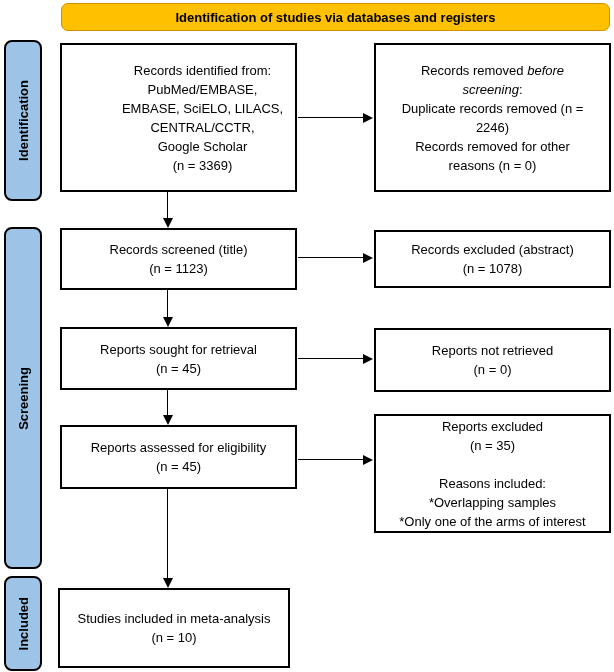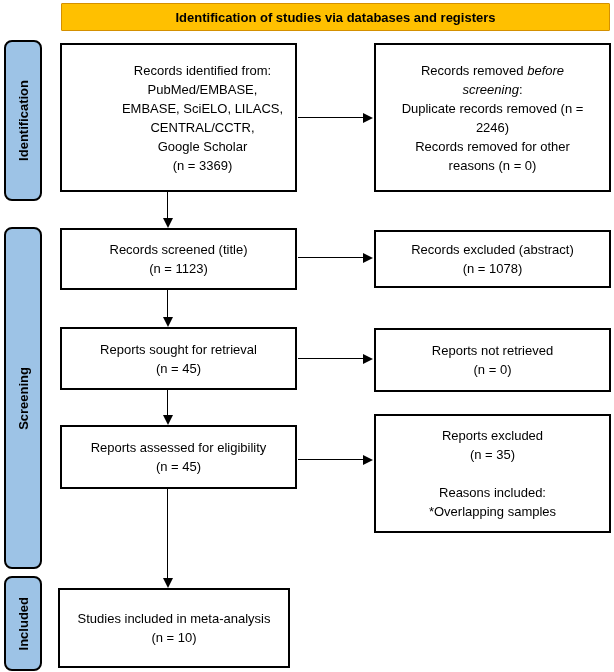--- a/index.html
+++ b/index.html
@@ -6,21 +6,21 @@
   .canvas {
     position:relative; width:614px; height:672px; background:#ffffff;
     font-family:"Liberation Sans", sans-serif; color:var(--text,#000);
   }
 
   
   .header-bar {
     position:absolute; left:61px; top:3px; width:547px; height:26px;
     background:var(--header-bg,#FFC000);
     border:1.5px solid var(--header-border,#D49000);
-    border-radius:1px;
+    border-radius:7px;
     display:flex; align-items:center; justify-content:center;
     font-size:13px; font-weight:bold;
   }
 
   
   .stage {
     position:absolute; left:4px; width:34px;
     background:var(--stage-bg,#9DC3E6);
     border:2px solid var(--box-border,#000);
     border-radius:8px;
@@ -142,20 +142,21 @@
   <div class="box b4L">
     <div>Reports assessed for eligibility</div>
     <div>(n = 45)</div>
   </div>
   <div class="box b4R">
     <div>Reports excluded</div>
     <div>(n = 35)</div>
     <div class="spacer"></div>
     <div>Reasons included:</div>
     <div>*Overlapping samples</div>
+    <div>*Only one of the arms of interest</div>
   </div>
 
   <div class="box b5">
     <div>Studies included in meta-analysis</div>
     <div>(n = 10)</div>
   </div>
 
   <div class="arrow-h ah1">
     <div class="shaft"></div>
     <div class="head"></div>

